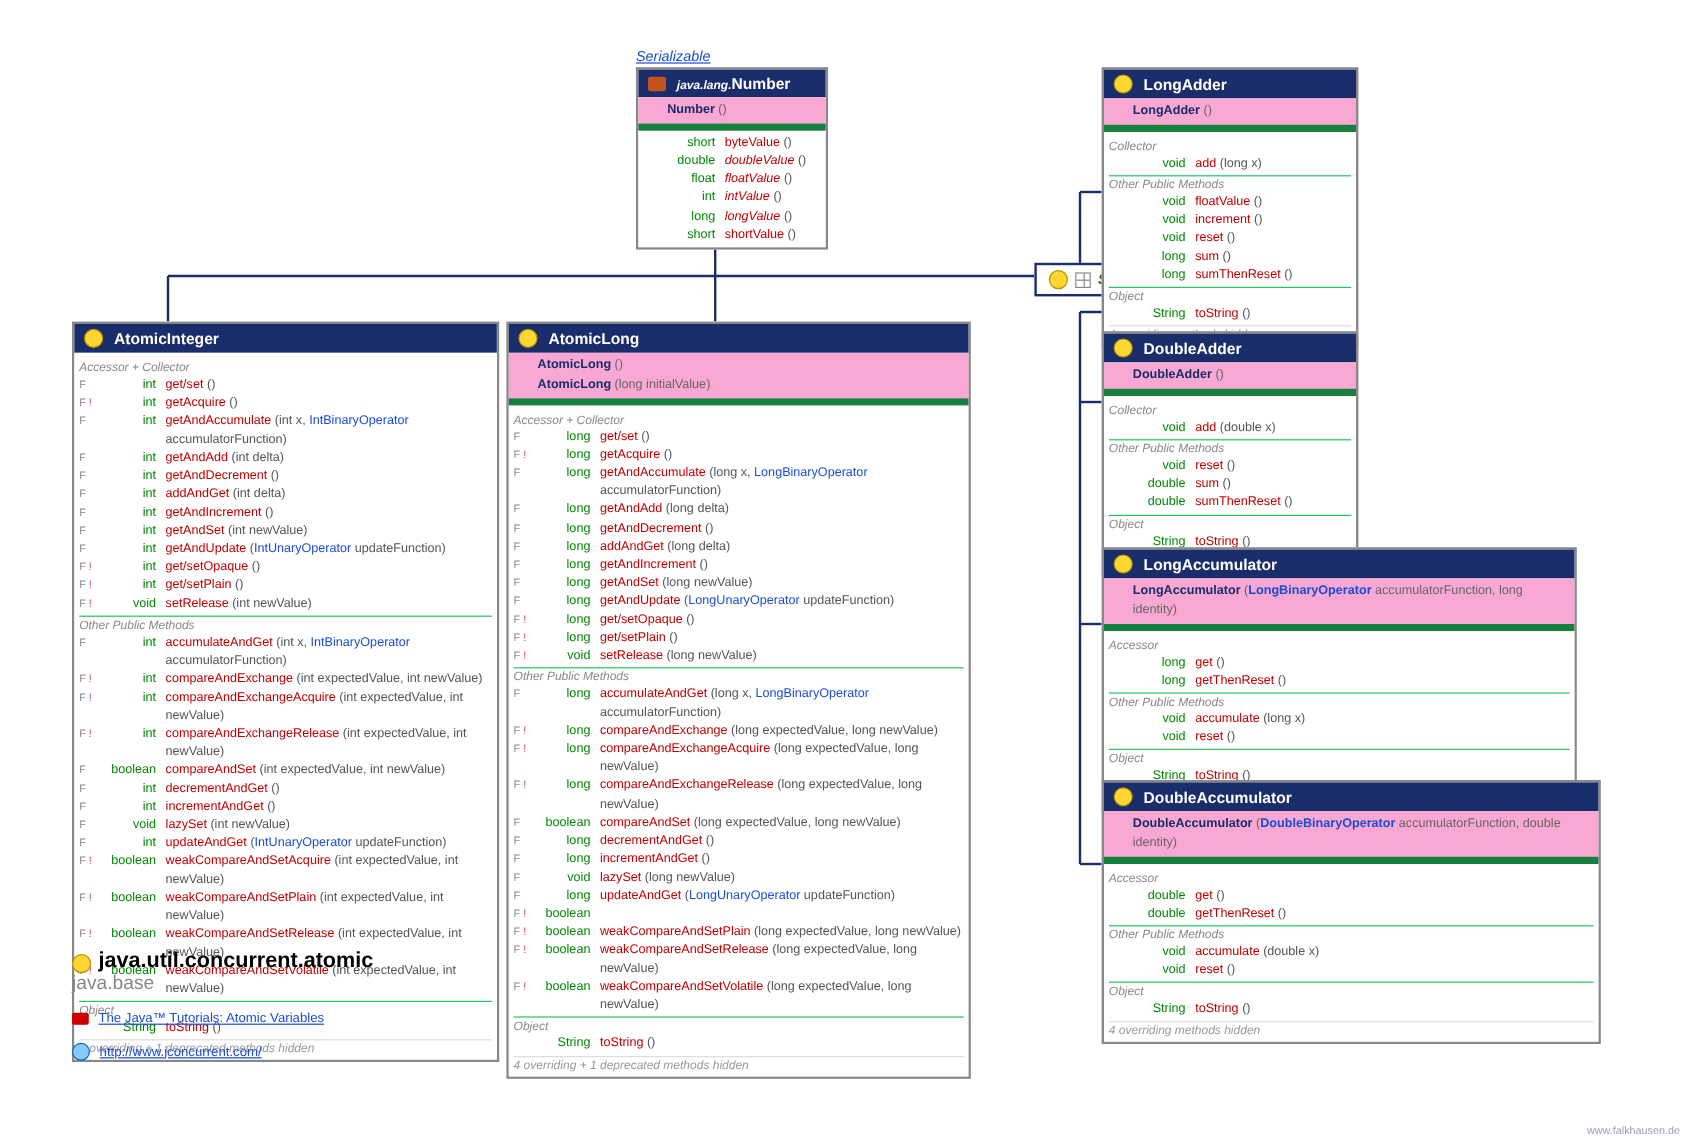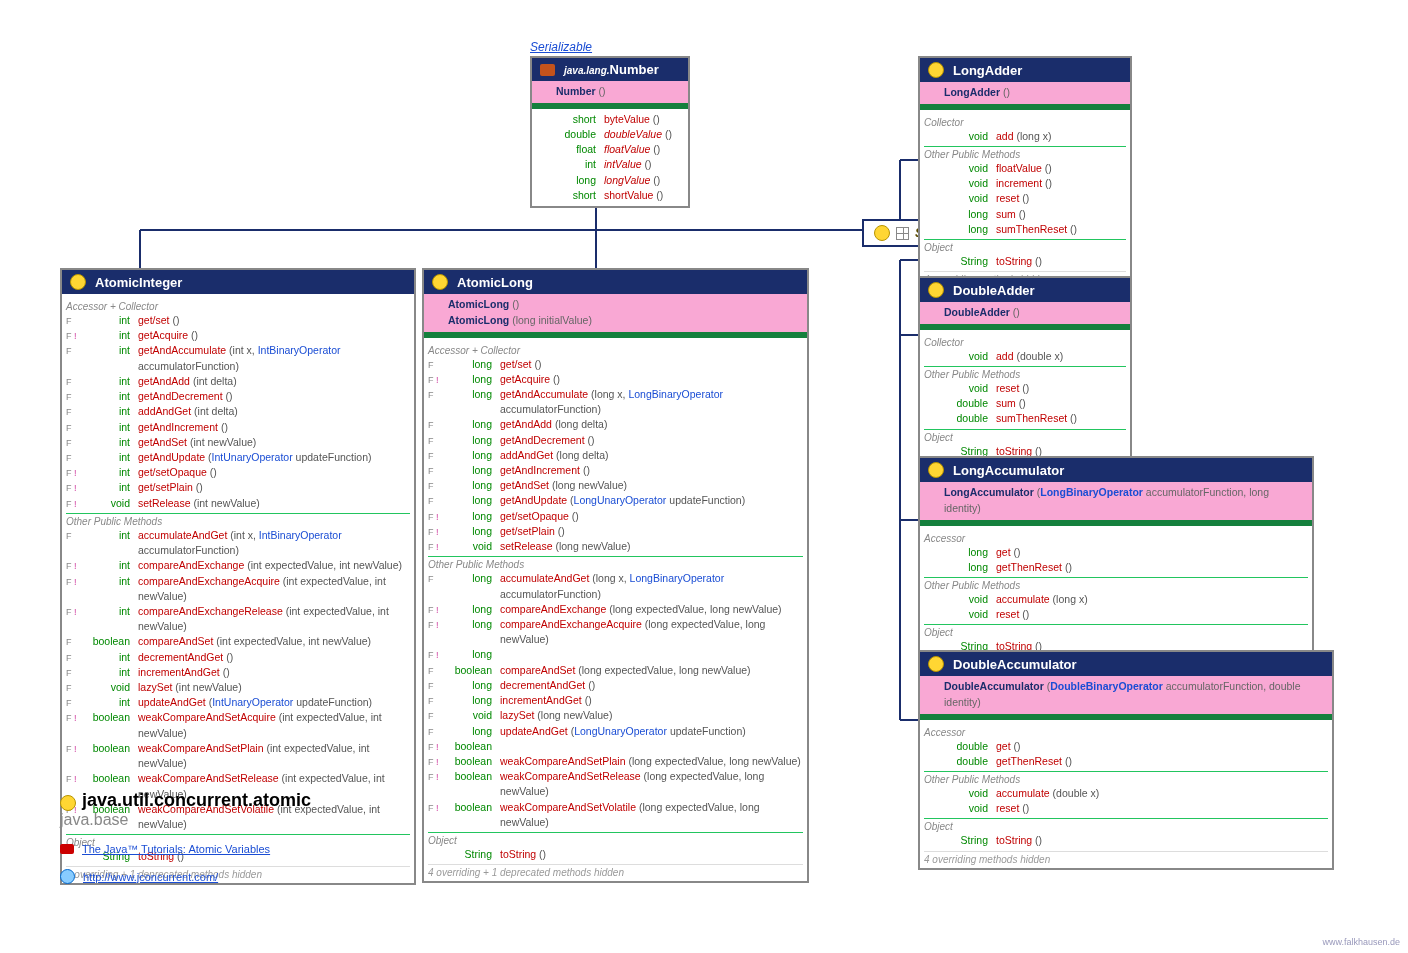--- a/index.html
+++ b/index.html
@@ -345,20 +345,21 @@
           <span><span class="mname">compareAndExchange</span><span class="param"> (long expectedValue, long newValue)</span></span>
         </div>
         <div class="row">
           <span class="mod">F <span class="pink">!</span></span>
           <span class="ret" style="">long</span>
           <span><span class="mname">compareAndExchangeAcquire</span><span class="param"> (long expectedValue, long newValue)</span></span>
         </div>
         <div class="row">
           <span class="mod">F <span class="pink">!</span></span>
           <span class="ret" style="">long</span>
+          <span><span class="mname">compareAndExchangeRelease</span><span class="param"> (long expectedValue, long newValue)</span></span>
         </div>
         <div class="row">
           <span class="mod">F</span>
           <span class="ret" style="">boolean</span>
           <span><span class="mname">compareAndSet</span><span class="param"> (long expectedValue, long newValue)</span></span>
         </div>
         <div class="row">
           <span class="mod">F</span>
           <span class="ret" style="">long</span>
           <span><span class="mname">decrementAndGet</span><span class="param"> ()</span></span>

